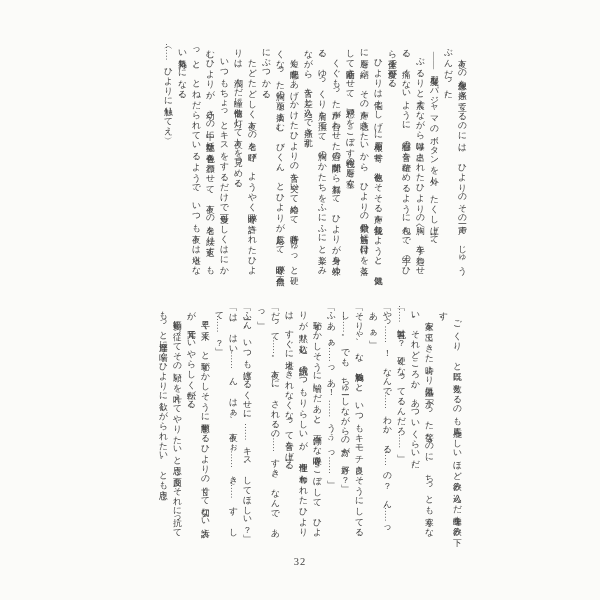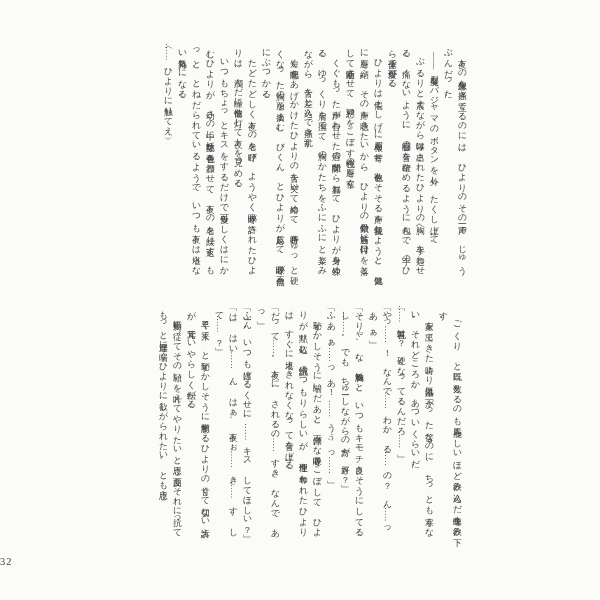--- a/index.html
+++ b/index.html
@@ -39,20 +39,21 @@
   }
   .tier-lower {
     top: 305px;
     right: 135px;
   }
   .page-number {
     position: absolute;
     top: 556px;
     left: 0;
     width: 100%;
+    text-align: center;
     font-size: 10.5px;
     color: var(--ink, #3f3f3f);
     letter-spacing: 1px;
   }
 </style>
 </head>
 <body>
 
 <div class="page">
   <div class="tier tier-upper">

